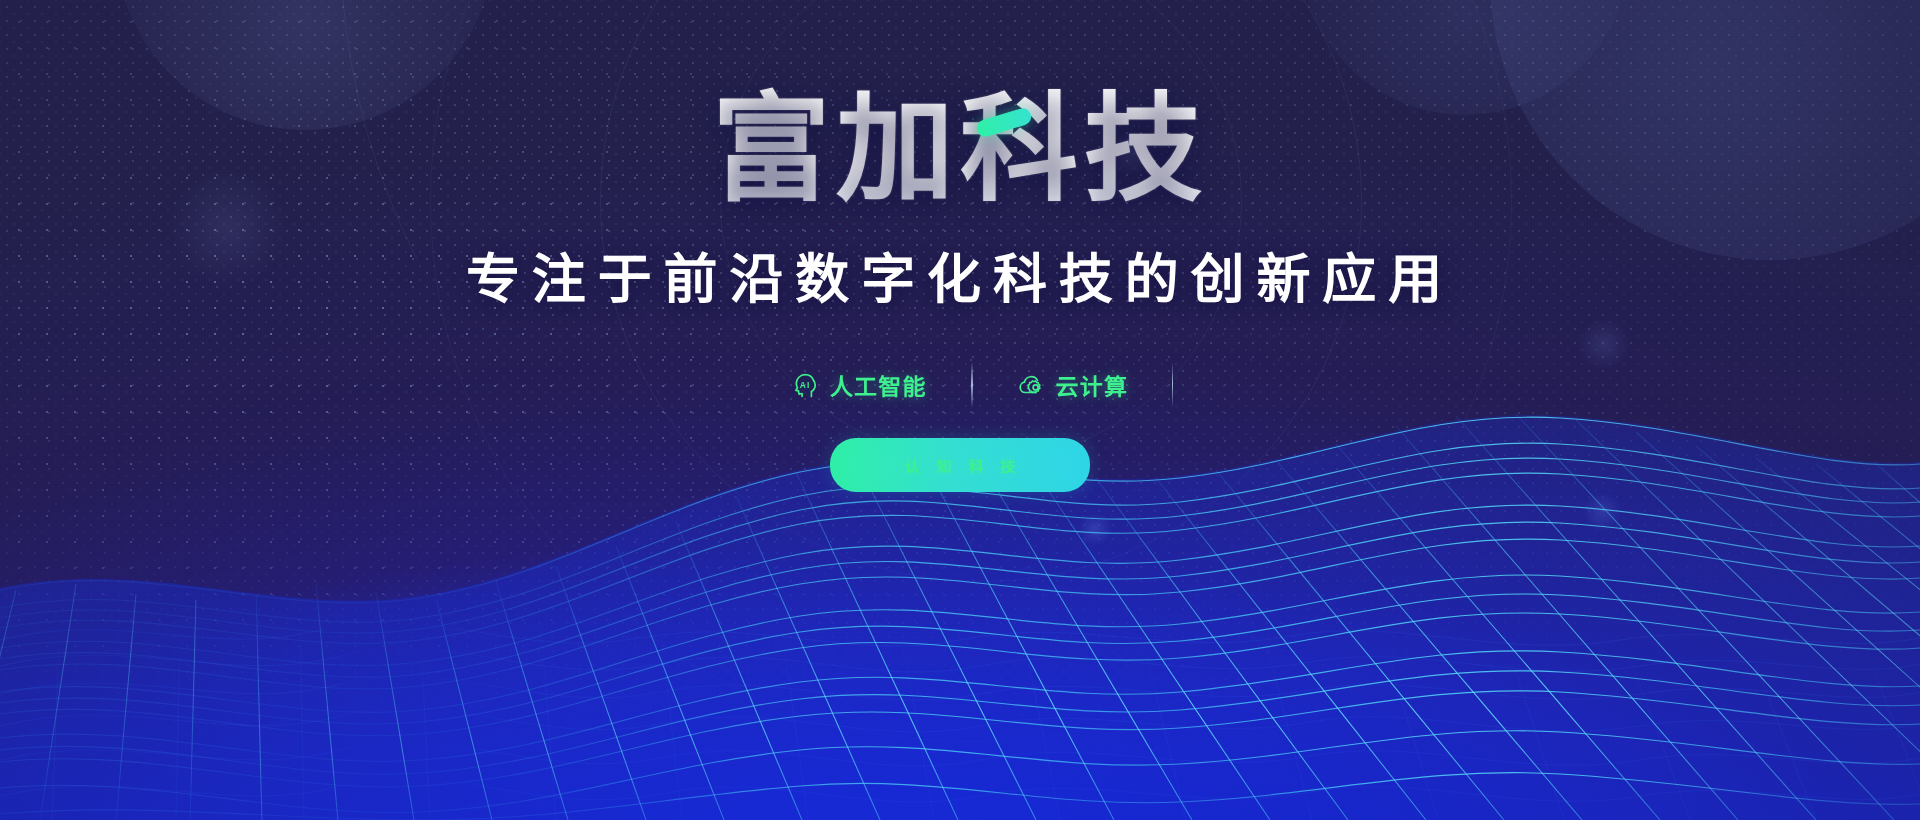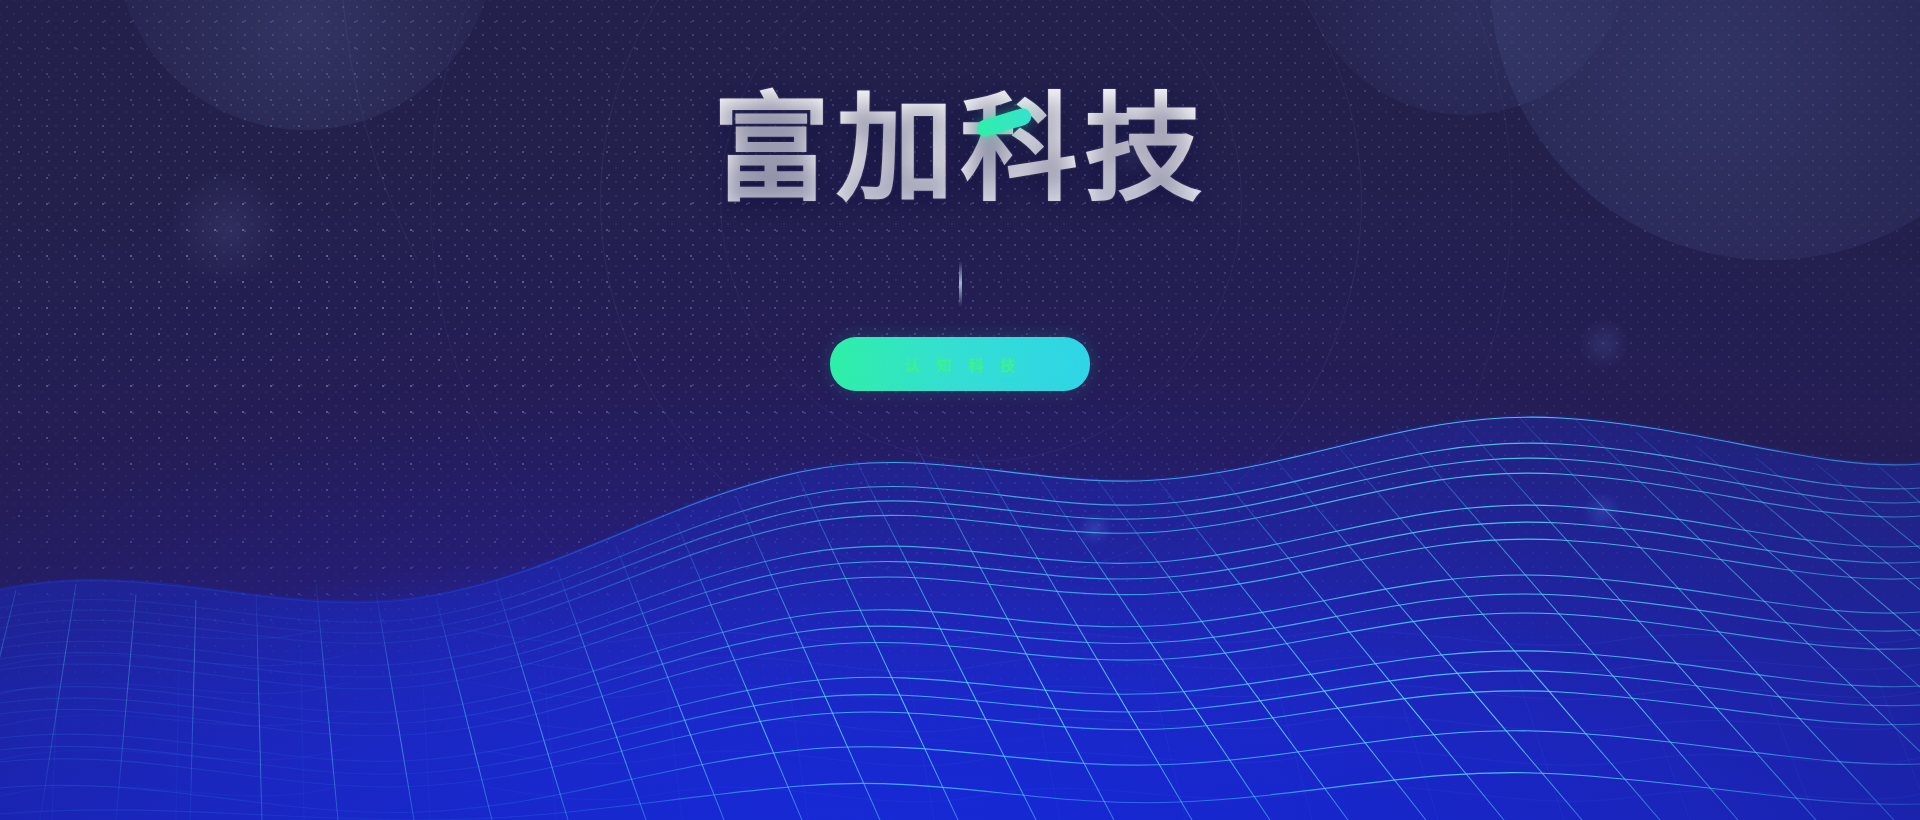--- a/index.html
+++ b/index.html
@@ -285,29 +285,46 @@
     <div class="logo">
       <span class="ch">富</span>
       <span class="ch">加</span>
       <span class="accent-wrap">
         <span class="ch">科</span>
         <span class="accent-stroke"></span>
       </span>
       <span class="ch">技</span>
     </div>
 
+    <div class="tagline">专注于前沿数字化科技的创新应用</div>
 
     <div class="tags">
 
+      <div class="tag">
+        <svg class="ic" viewBox="0 0 28 28" fill="none" stroke="#3ef08e" stroke-width="1.7" stroke-linecap="round" stroke-linejoin="round">
+          <path d="M22.5 9.3c-1.3-3.4-4.6-5.6-8.3-5.6-4.9 0-8.9 3.9-8.9 8.7 0 1.6.4 3 1.2 4.3l-1.6 2.6 2.6.5.5 3.3 3.1-.6v2.8"></path>
+          <path d="M22.6 9.4c1 1.3 1.6 2.9 1.6 4.6 0 2.8-1.5 5.2-3.8 6.6v4.7"></path>
+          <text x="14.2" y="16.6" font-family="'Liberation Sans',sans-serif" font-size="8.4" font-weight="700" fill="#3ef08e" stroke="none" text-anchor="middle">AI</text>
+        </svg>
+        <span>人工智能</span>
+      </div>
 
       <div class="divider"></div>
 
 
       <div class="divider"></div>
 
+      <div class="tag">
+        <svg class="ic" viewBox="0 0 28 28" fill="none" stroke="#3ef08e" stroke-width="1.7" stroke-linecap="round" stroke-linejoin="round">
+          <path d="M19 21.5H8.2A5.2 5.2 0 0 1 7.4 11.2 7 7 0 0 1 20.4 9.4"></path>
+          <path d="M19.2 10.1l1 1.6 1.9.2.3 1.9 1.6 1-.8 1.7.8 1.7-1.6 1-.3 1.9-1.9.2-1 1.6-1.7-.8-1.7.8-1-1.6-1.9-.2-.3-1.9-1.6-1 .8-1.7-.8-1.7 1.6-1 .3-1.9 1.9-.2 1-1.6 1.7.8z" transform="translate(-0.6 -0.6) scale(0.92) translate(1.6 1.3)"></path>
+          <circle cx="18.6" cy="16.4" r="2.5"></circle>
+        </svg>
+        <span>云计算</span>
+      </div>
 
       <div class="divider"></div>
 
 
     </div>
 
     <div class="badge">认 知 科 技</div>
 
   </div>
 </div>

